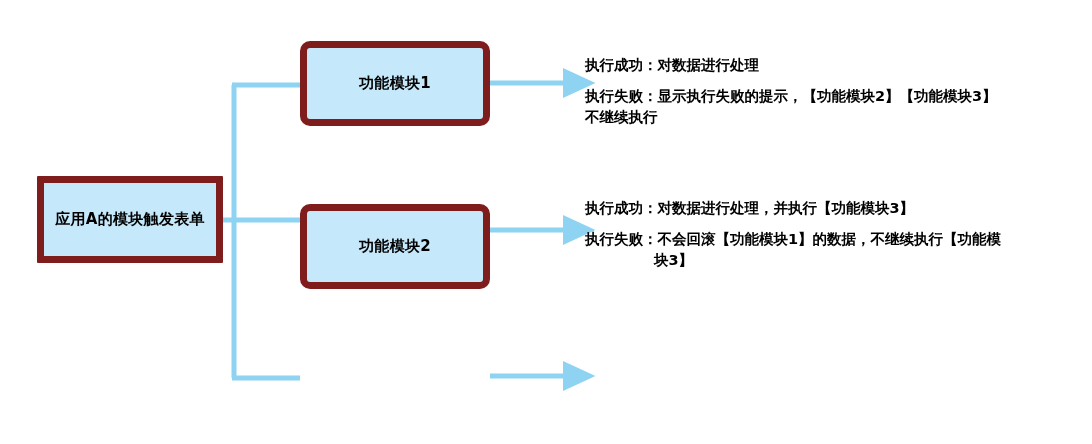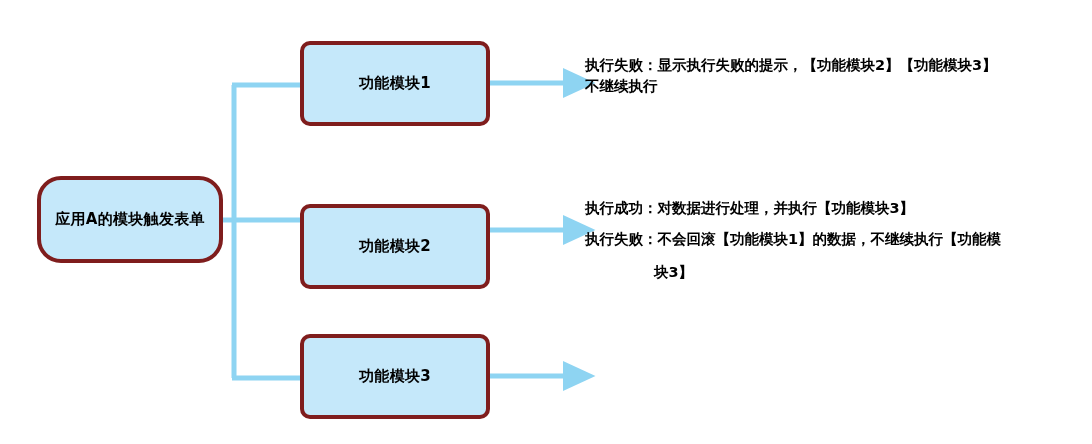--- a/index.html
+++ b/index.html
@@ -24,38 +24,38 @@
     left: 0;
     top: 0;
     width: 1092px;
     height: 444px;
   }
   
   .node {
     position: absolute;
     box-sizing: border-box;
     background: #c5e8fa;
-    border: 4px solid #7f1d1d;
+    border: 7px solid #7f1d1d;
     border-radius: 10px;
     display: flex;
     align-items: center;
     justify-content: center;
     color: #000000;
     font-weight: bold;
     font-size: 15px;
     letter-spacing: 0.3px;
     text-align: center;
     z-index: 2;
   }
   .node-root {
     left: 37px;
     top: 176px;
     width: 186px;
     height: 87px;
-    border-radius: 24px;
+    border-radius: 1px;
   }
   .node-mod1 { left: 300px; top: 41px;  width: 190px; height: 85px; }
   .node-mod2 { left: 300px; top: 204px; width: 190px; height: 85px; }
   .node-mod3 { left: 300px; top: 334px; width: 190px; height: 85px; }
 
   
   .annot {
     position: absolute;
     left: 585px;
     width: 500px;
@@ -75,21 +75,21 @@
   .annot-cont {
     margin: 0;
     white-space: pre-wrap;
   }
   .annot-1 { top: 55px; }
   .annot-2 { top: 198px; }
   .annot-3 { top: 344px; }
   
   .indent-0  { text-indent: 0; }
   .indent-1  { padding-left: 0px; }
-  .indent-2  { padding-left: 69px; margin-top: 12px; }
+  .indent-2  { padding-left: 69px; }
 </style>
 </head>
 <body>
 
 <div id="canvas">
 
   <svg id="wires" viewBox="0 0 1092 444" xmlns="http://www.w3.org/2000/svg">
     <defs>
       <marker id="arrowhead" markerWidth="7" markerHeight="7" refX="0.4" refY="3" orient="auto" markerUnits="strokeWidth">
         <path d="M0,0 L6.5,3 L0,6 Z" fill="#8ed4f2"></path>
@@ -120,25 +120,23 @@
   </div>
 
   <div class="node node-mod1">
     <span>功能模块1</span>
   </div>
 
   <div class="node node-mod2">
     <span>功能模块2</span>
   </div>
 
-  <div class="node node-mod3">
-    <span>功能模块3</span>
-  </div>
 
   <div class="annot annot-1">
+    <p class="annot-line indent-1">执行成功：对数据进行处理</p>
     <p class="annot-line indent-1">执行失败：显示执行失败的提示，【功能模块2】【功能模块3】</p>
     <p class="annot-cont indent-0">不继续执行</p>
   </div>
 
   <div class="annot annot-2">
     <p class="annot-line indent-1">执行成功：对数据进行处理，并执行【功能模块3】</p>
     <p class="annot-line indent-1">执行失败：不会回滚【功能模块1】的数据，不继续执行【功能模</p>
     <p class="annot-cont indent-2">块3】</p>
   </div>
 

